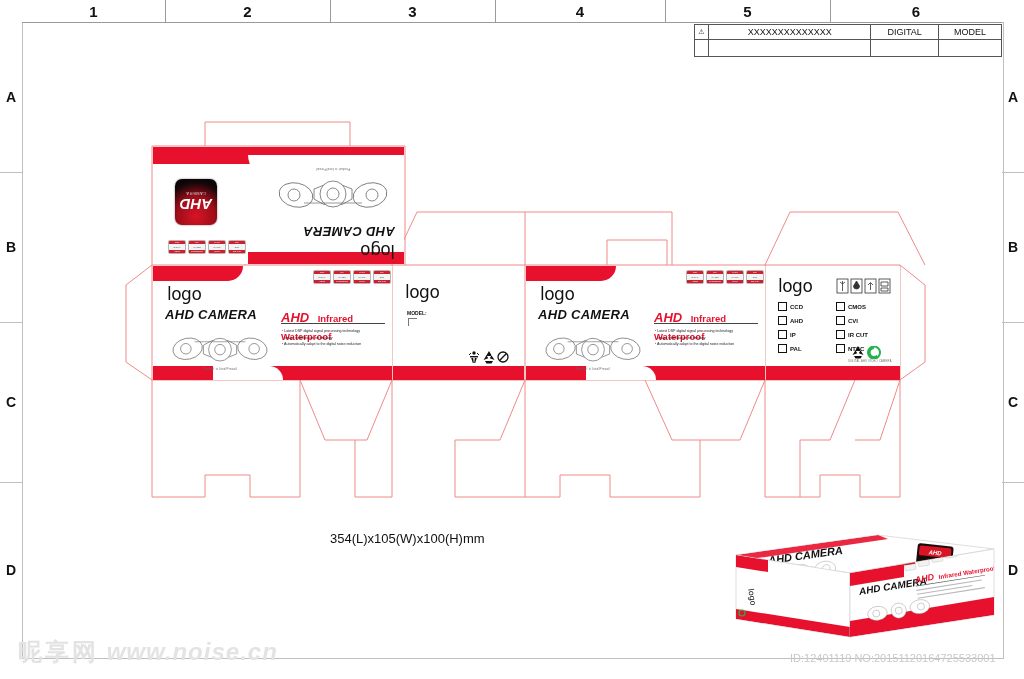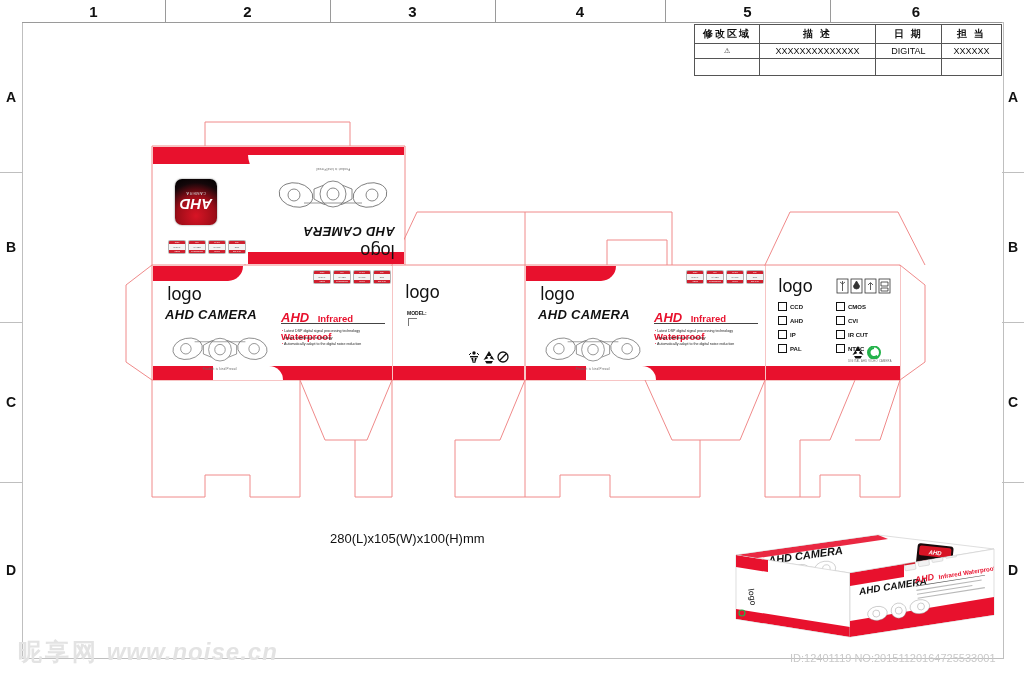--- a/index.html
+++ b/index.html
@@ -135,31 +135,25 @@
 
 <div class="abs hline" style="left:0;top:172px;width:22px;"></div>
 <div class="abs hline" style="left:0;top:322px;width:22px;"></div>
 <div class="abs hline" style="left:0;top:482px;width:22px;"></div>
 <div class="abs hline" style="left:1002px;top:172px;width:22px;"></div>
 <div class="abs hline" style="left:1002px;top:322px;width:22px;"></div>
 <div class="abs hline" style="left:1002px;top:482px;width:22px;"></div>
 
 <table class="abs" id="revision-table">
   <tbody>
-      <tr>
-    <th style="width:66px">修改区域</th>
-    <th style="width:116px">描 述</th>
-    <th style="width:66px">日 期</th>
-    <th style="width:60px">担 当</th>
-  </tr>
   <tr>
     <td class="hazard">⚠</td>
     <td>XXXXXXXXXXXXXX</td>
     <td>DIGITAL</td>
-    <td>XXXXXX</td>
+    <td>MODEL</td>
   </tr>
   <tr class="rev-blank">
     <td></td>
         <td></td>
     <td></td>
         <td></td>
   </tr>
 </tbody>
   </table>
 
@@ -462,21 +456,21 @@
         <path d="M6,0 L9,5 H3z M0.5,9 L3.5,4.2 L5.2,7.2z M11.5,9 L8.5,4.2 L6.8,7.2z M2,10 h8 l-1.5,2.5 h-5z"></path>
       </g>
     <g>
         <circle cx="22" cy="6.5" r="6" fill="none" stroke="#23b24a" stroke-width="2"></circle>
         <path d="M22,2 a4.5,4.5 0 1,0 3.2,7.7" fill="none" stroke="#23b24a" stroke-width="2"></path>
       </g>
   </svg>
   <div class="abs" style="left:78px;top:94px;width:52px;font-size:2.6px;color:#666;text-align:center;letter-spacing:.3px;">DIGITAL AHD VIDEO CAMERA</div>
 </div>
 
-<div class="abs" id="dimension-text">280(L)x105(W)x100(H)mm</div>
+<div class="abs" id="dimension-text">354(L)x105(W)x100(H)mm</div>
 
 <svg class="abs" id="mockup" viewBox="0 0 272 122">
   <defs>
     <clipPath id="clipTop">
         <path d="M8,28 L150,8 L266,22 L122,46z"></path>
       </clipPath>
     <clipPath id="clipFront">
         <path d="M8,28 L122,46 L122,110 L8,92z"></path>
       </clipPath>
     <clipPath id="clipSide">

